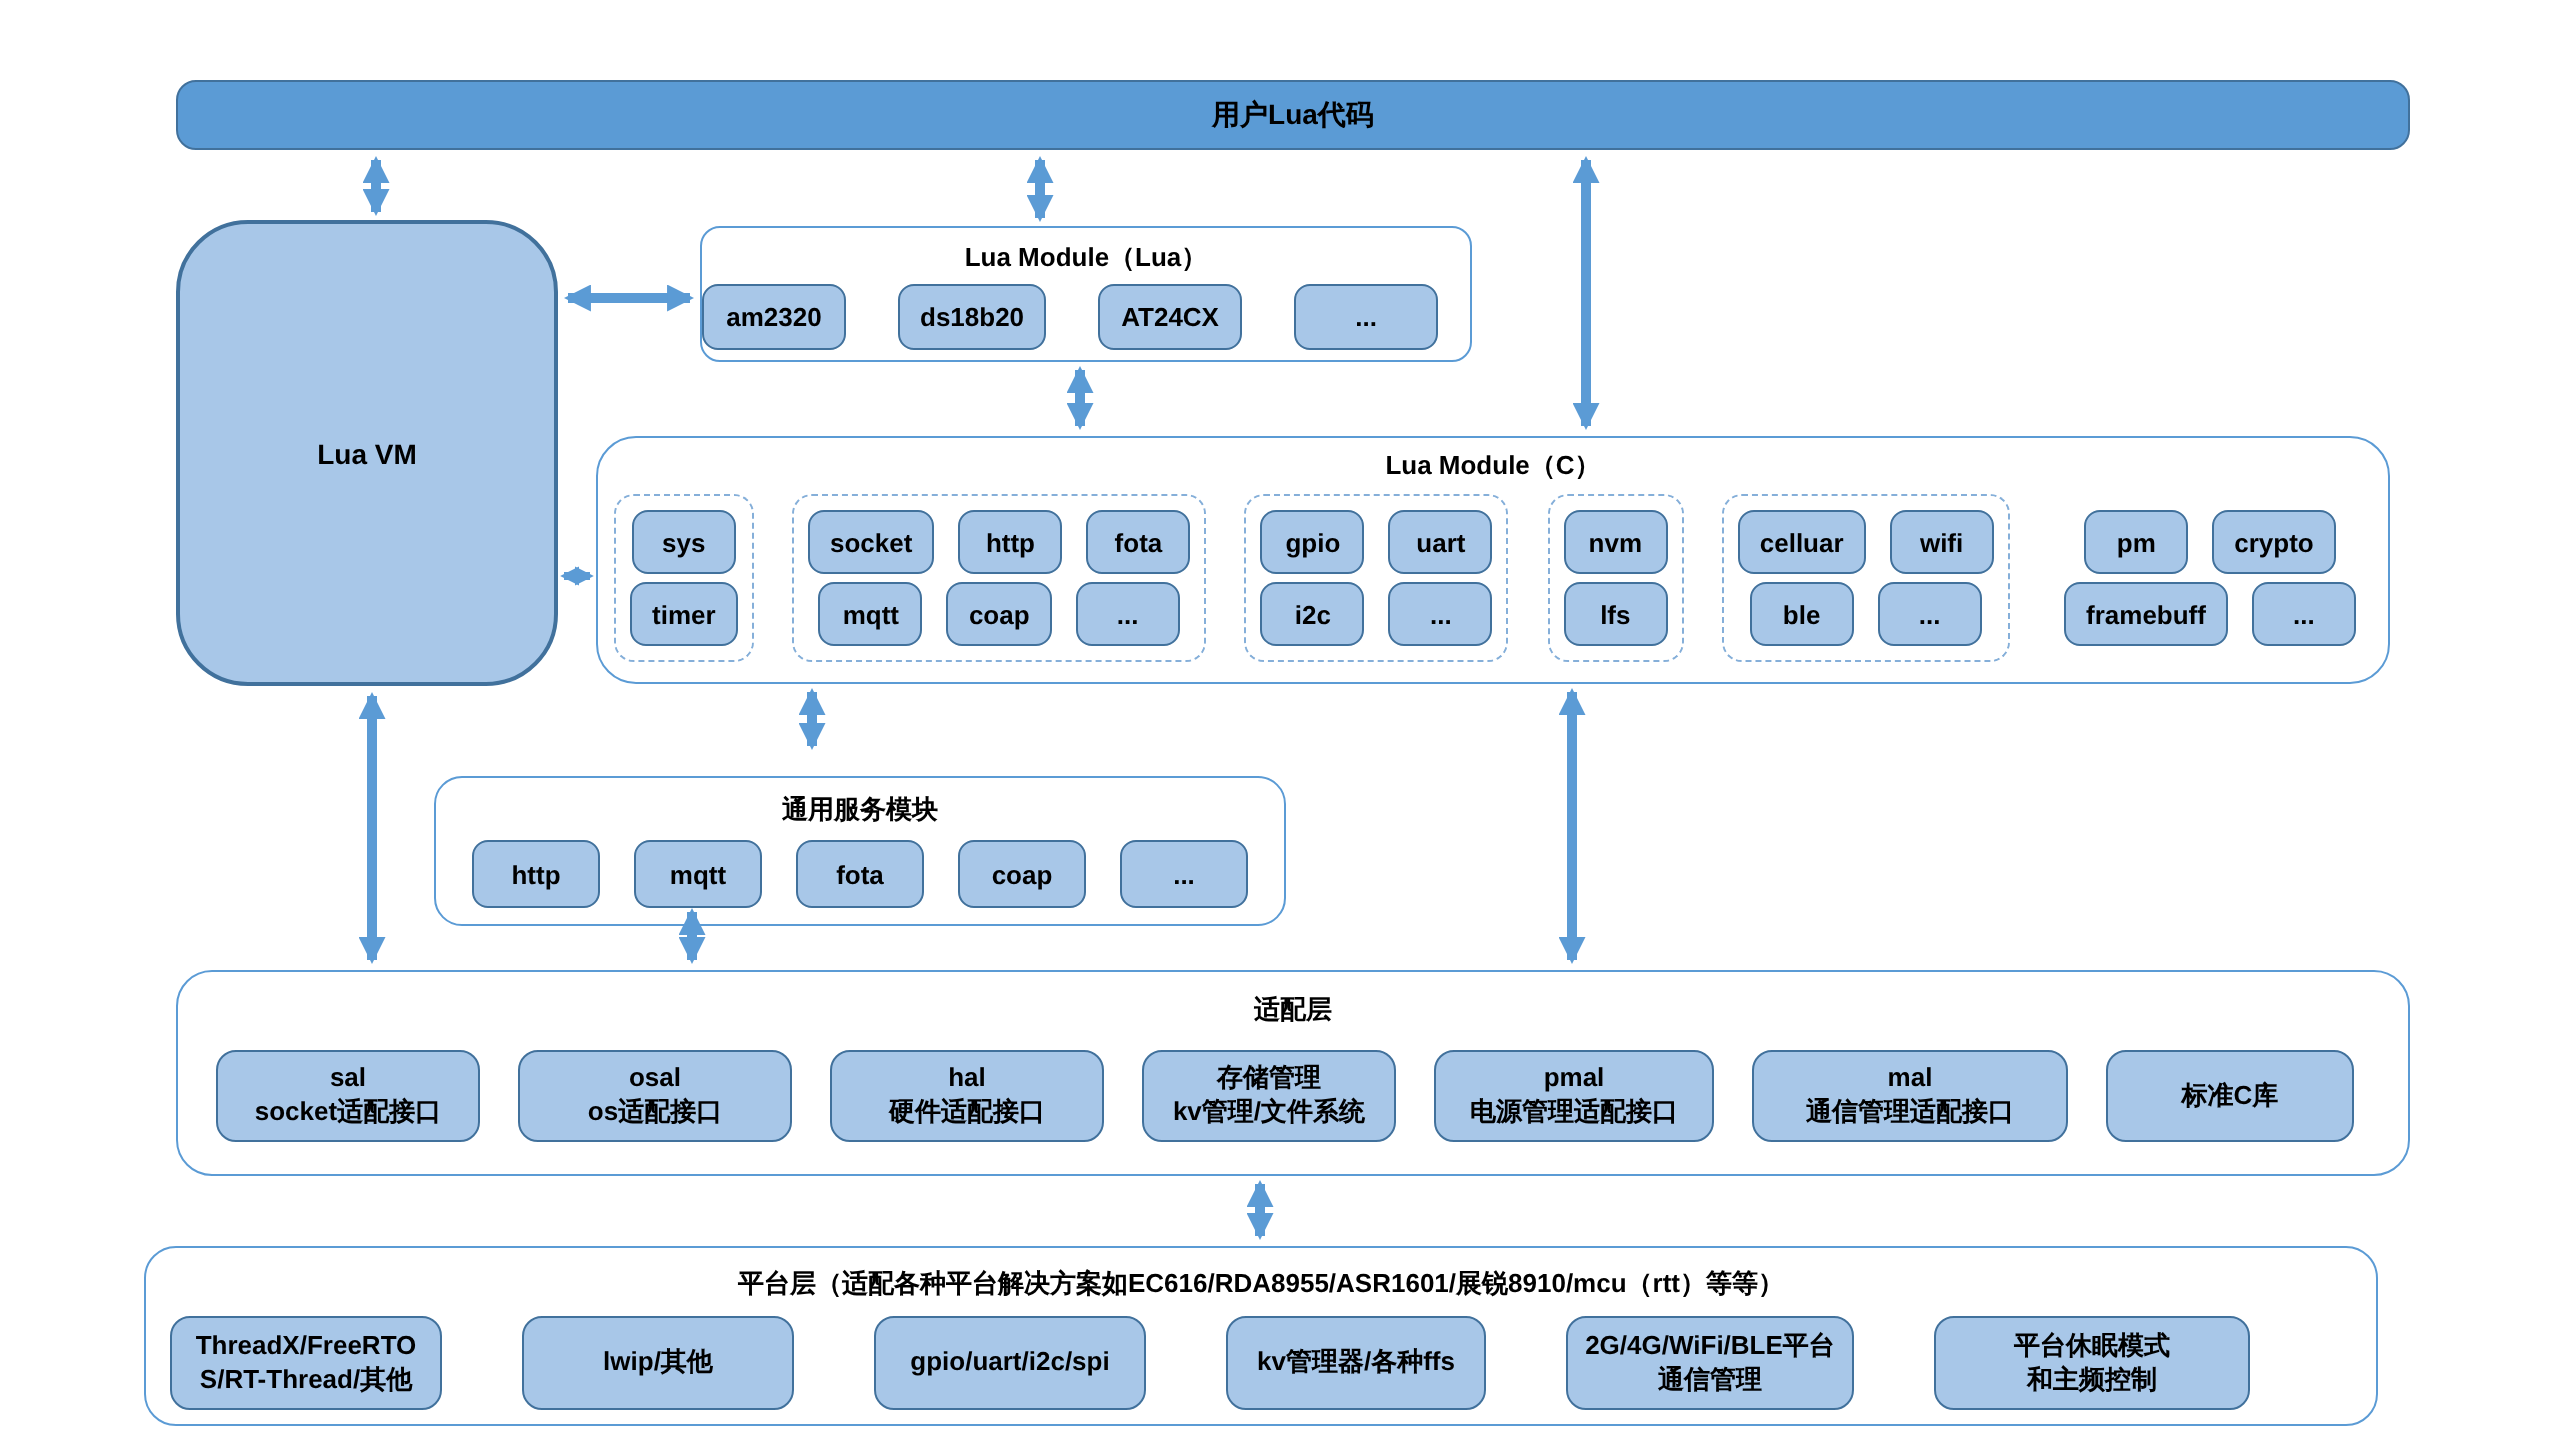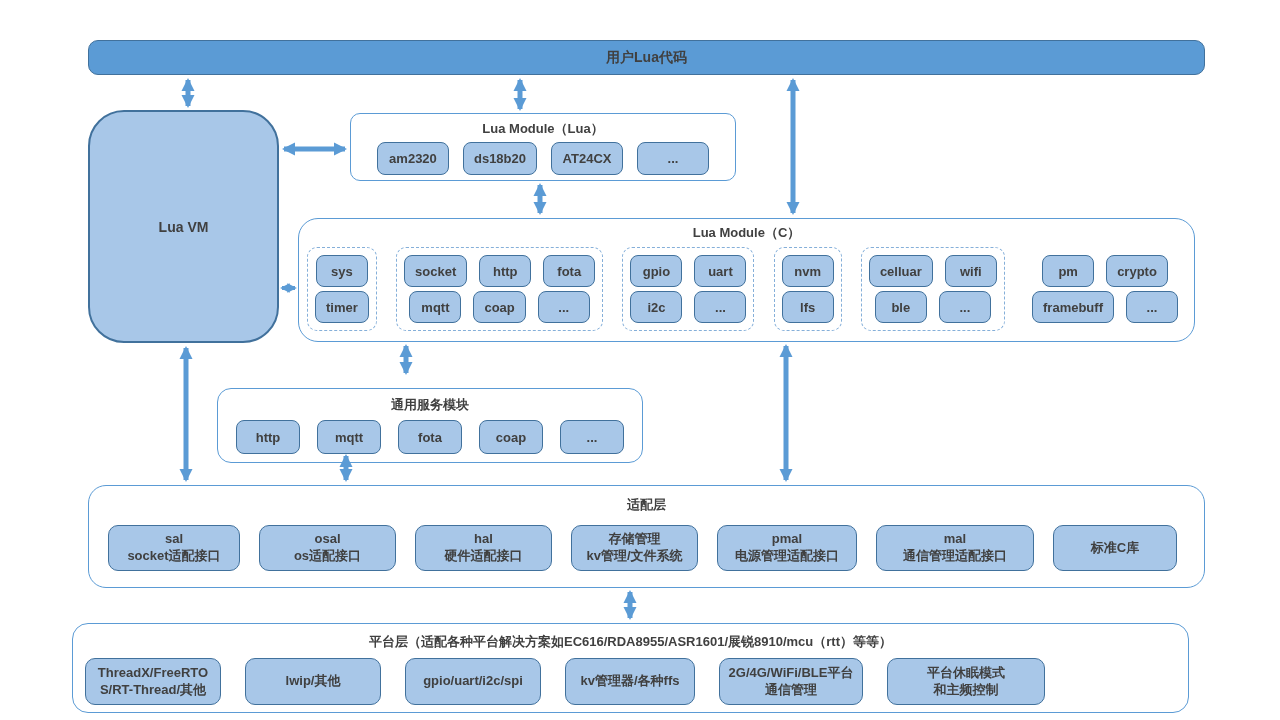--- a/index.html
+++ b/index.html
@@ -1,19 +1,19 @@
 <!DOCTYPE html>
 <html><head>
 <meta charset="utf-8">
 <style>
   * { margin:0; padding:0; box-sizing:border-box; }
   html,body { background:#ffffff; }
   #stage {
     position:relative; width:1280px; height:720px; background:#ffffff;
-    font-family:"Liberation Sans", sans-serif; font-weight:700; color:#404040;
+    font-family:"Liberation Sans", sans-serif; font-weight:700; color:#000000;
     overflow:hidden;
     padding-left:24px;
   }
   
   .topbar {
     position:absolute; left:88px; top:40px; width:1117px; height:35px;
     background:#5B9BD5; border:1px solid #41719C; border-radius:10px;
     display:flex; align-items:center; justify-content:center; font-size:14px;
   }
   
@@ -30,21 +30,21 @@
   .panel-title { text-align:center; font-size:13px; }
   
   .chip {
     background:#A8C7E8; border:1.5px solid #41719C; border-radius:8px;
     display:flex; align-items:center; justify-content:center;
     font-size:13px; height:32px; min-width:52px; padding:0 10px; white-space:nowrap;
   }
   
   .panel-lua { left:350px; top:113px; width:386px; height:68px; }
   .panel-lua .panel-title { margin-top:6px; }
-  .panel-lua .chips-row { display:flex; justify-content:center; gap:14px; margin-top:4px; }
+  .panel-lua .chips-row { display:flex; justify-content:flex-start; gap:26px; margin-top:4px; }
   .panel-lua .chip { min-width:72px; height:33px; }
   
   .panel-c { left:298px; top:218px; width:897px; height:124px; border-radius:20px; }
   .panel-c .panel-title { margin-top:5px; }
   .groups-row { display:flex; justify-content:space-between; align-items:flex-start;
                 padding:0 8px; margin-top:5px; }
   .group { border:1.5px dashed #85AFD9; border-radius:10px; padding:7px;
            display:flex; flex-direction:column; gap:4px; }
   .group.nodash { border-color:transparent;text-align:right; }
   .grow { display:flex; justify-content:center; gap:12px; }
@@ -66,21 +66,21 @@
   .adapter-boxes .lbox:nth-child(1){width:132px}
   .adapter-boxes .lbox:nth-child(2){width:137px}
   .adapter-boxes .lbox:nth-child(3){width:137px}
   .adapter-boxes .lbox:nth-child(4){width:127px}
   .adapter-boxes .lbox:nth-child(5){width:140px}
   .adapter-boxes .lbox:nth-child(6){width:158px}
   .adapter-boxes .lbox:nth-child(7){width:124px}
   
   .panel-platform { left:72px; top:623px; width:1117px; height:90px; border-radius:16px; }
   .panel-platform .panel-title { margin-top:9px; }
-  .platform-boxes { display:flex; gap:24px; padding:0 12px; margin-top:7px; }
+  .platform-boxes { display:flex; gap:40px; padding:0 12px; margin-top:7px; }
   .pbox {
     background:#A8C7E8; border:1.5px solid #41719C; border-radius:10px;
     height:47px; display:flex; flex-direction:column; align-items:center;
     justify-content:center; font-size:13px; line-height:1.3; text-align:center;
     word-break:break-all; padding:0 8px;
   }
   .platform-boxes .pbox:nth-child(1){width:136px}
   .platform-boxes .pbox:nth-child(2){width:136px}
   .platform-boxes .pbox:nth-child(3){width:136px}
   .platform-boxes .pbox:nth-child(4){width:130px}

